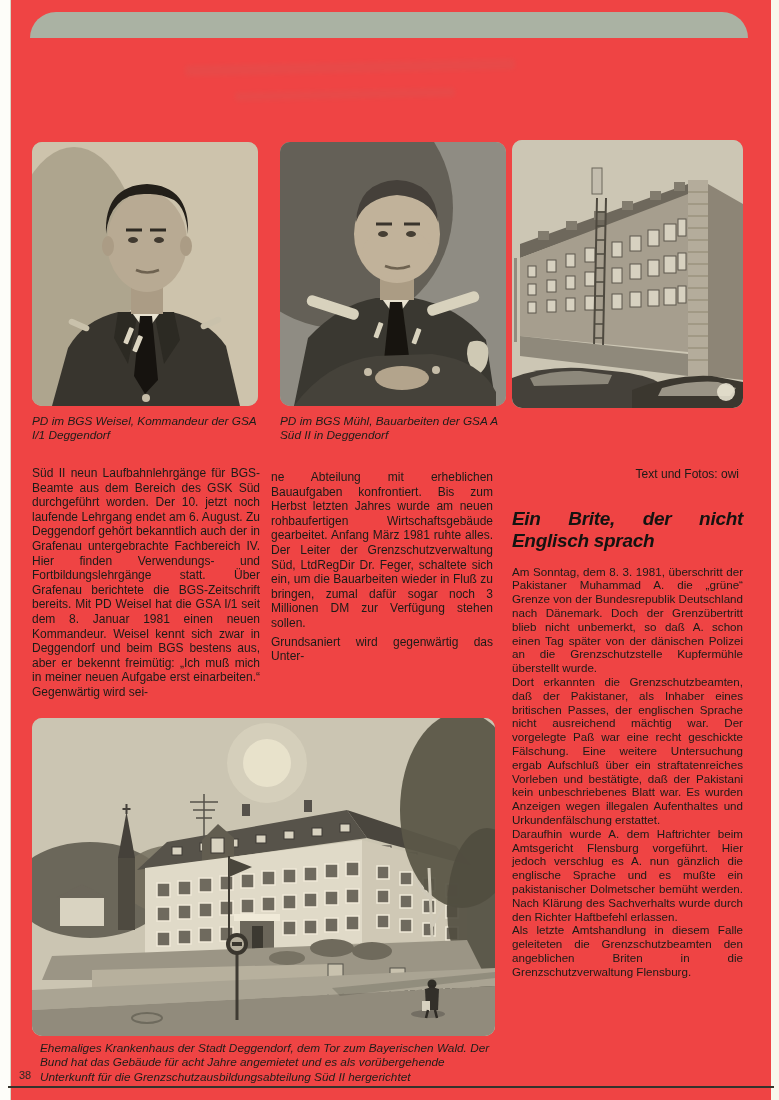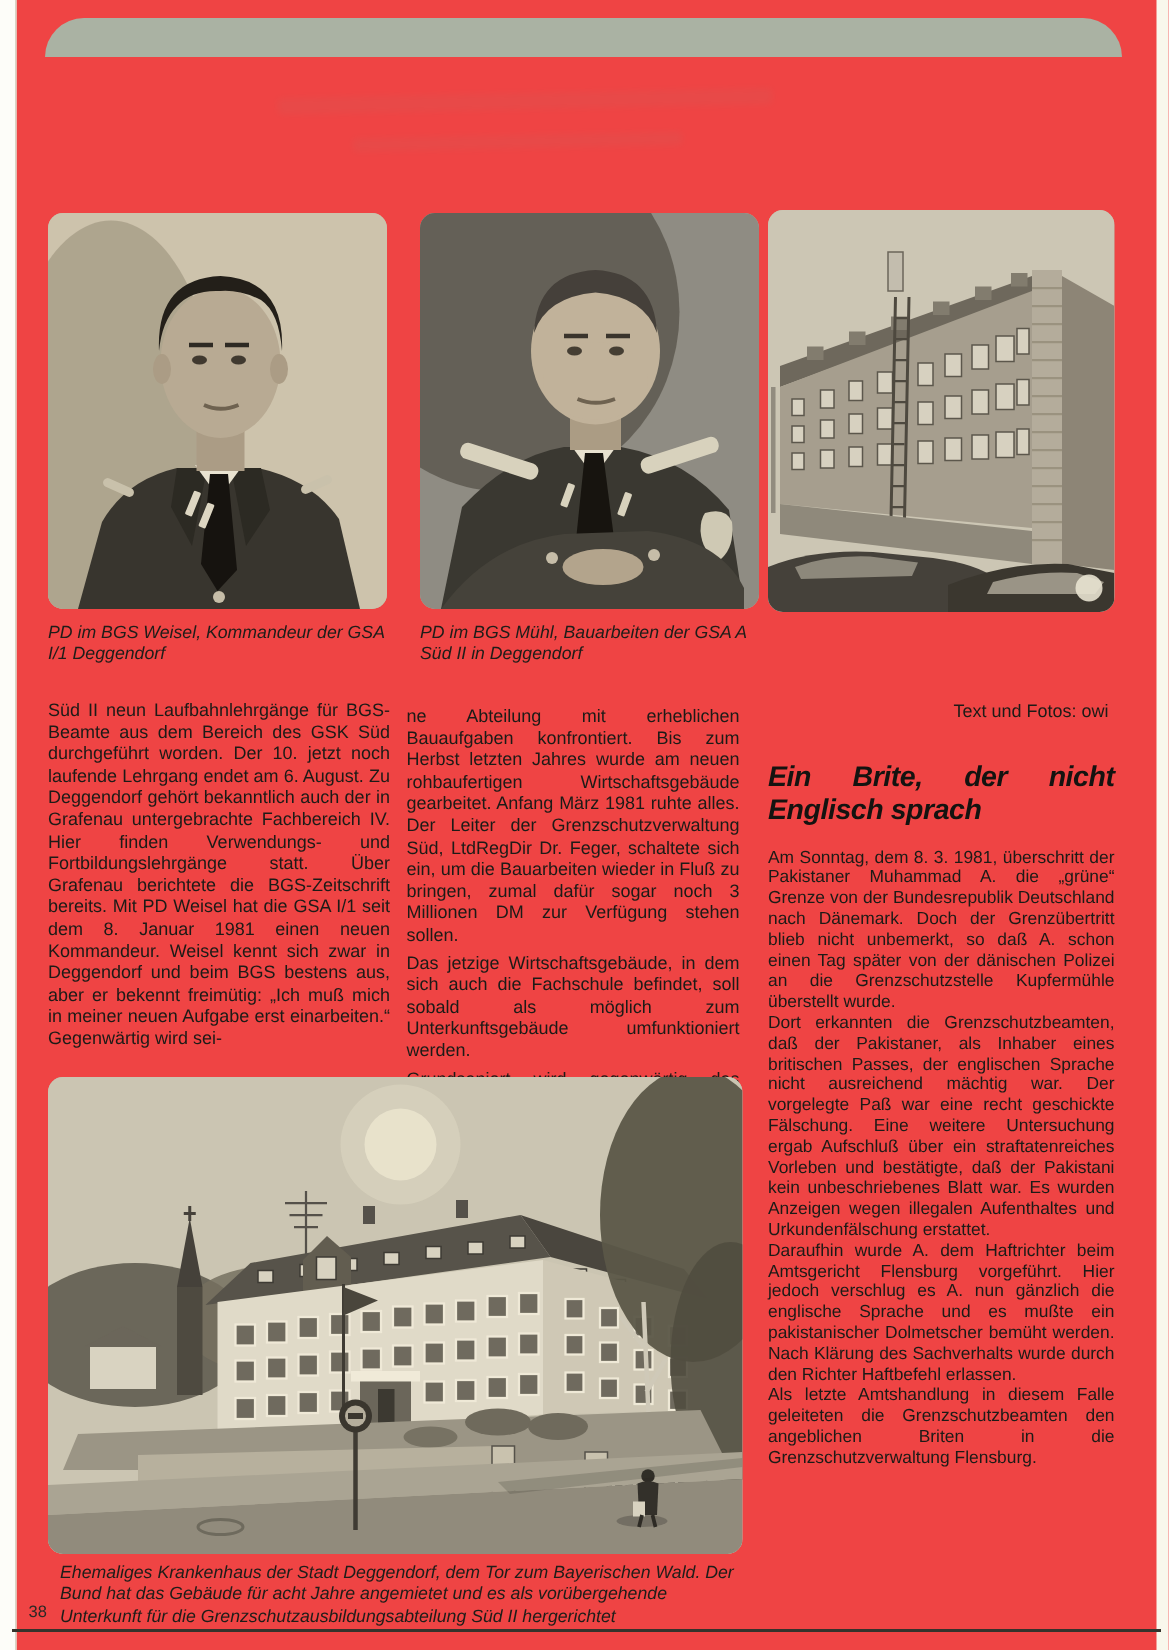--- a/index.html
+++ b/index.html
@@ -160,21 +160,20 @@
     </svg>
   </figure>
 
   <p class="caption cap1">PD im BGS Weisel, Kommandeur der GSA I/1 Deggendorf</p>
   <p class="caption cap2">PD im BGS Mühl, Bauarbeiten der GSA A Süd II in Deggendorf</p>
 
   <div class="col col1">Süd II neun Laufbahnlehrgänge für BGS-Beamte aus dem Bereich des GSK Süd durchgeführt worden. Der 10. jetzt noch laufende Lehrgang endet am 6. August. Zu Deggendorf gehört bekanntlich auch der in Grafenau untergebrachte Fachbereich IV. Hier finden Verwendungs- und Fortbildungslehrgänge statt. Über Grafenau berichtete die BGS-Zeitschrift bereits. Mit PD Weisel hat die GSA I/1 seit dem 8. Januar 1981 einen neuen Kommandeur. Weisel kennt sich zwar in Deggendorf und beim BGS bestens aus, aber er bekennt freimütig: „Ich muß mich in meiner neuen Aufgabe erst einarbeiten.“ Gegenwärtig wird sei-</div>
 
   <div class="col col2">
     <p>ne Abteilung mit erheblichen Bauaufgaben konfrontiert. Bis zum Herbst letzten Jahres wurde am neuen rohbaufertigen Wirtschaftsgebäude gearbeitet. Anfang März 1981 ruhte alles. Der Leiter der Grenzschutzverwaltung Süd, LtdRegDir Dr. Feger, schaltete sich ein, um die Bauarbeiten wieder in Fluß zu bringen, zumal dafür sogar noch 3 Millionen DM zur Verfügung stehen sollen.</p>
-    <p>Das jetzige Wirtschaftsgebäude, in dem sich auch die Fachschule befindet, soll sobald als möglich zum Unterkunftsgebäude umfunktioniert werden.</p>
     <p>Grundsaniert wird gegenwärtig das Unter-</p>
   </div>
 
   <div class="col col3">
     <p class="credit">Text und Fotos: owi</p>
     <h2 class="headline">Ein Brite, der nicht Englisch sprach</h2>
     <div class="brite">
       <p>Am Sonntag, dem 8. 3. 1981, überschritt der Pakistaner Muhammad A. die „grüne“ Grenze von der Bundesrepublik Deutschland nach Dänemark. Doch der Grenzübertritt blieb nicht unbemerkt, so daß A. schon einen Tag später von der dänischen Polizei an die Grenzschutzstelle Kupfermühle überstellt wurde.</p>
       <p>Dort erkannten die Grenzschutzbeamten, daß der Pakistaner, als Inhaber eines britischen Passes, der englischen Sprache nicht ausreichend mächtig war. Der vorgelegte Paß war eine recht geschickte Fälschung. Eine weitere Untersuchung ergab Aufschluß über ein straftatenreiches Vorleben und bestätigte, daß der Pakistani kein unbeschriebenes Blatt war. Es wurden Anzeigen wegen illegalen Aufenthaltes und Urkundenfälschung erstattet.</p>
       <p>Daraufhin wurde A. dem Haftrichter beim Amtsgericht Flensburg vorgeführt. Hier jedoch verschlug es A. nun gänzlich die englische Sprache und es mußte ein pakistanischer Dolmetscher bemüht werden. Nach Klärung des Sachverhalts wurde durch den Richter Haftbefehl erlassen.</p>

